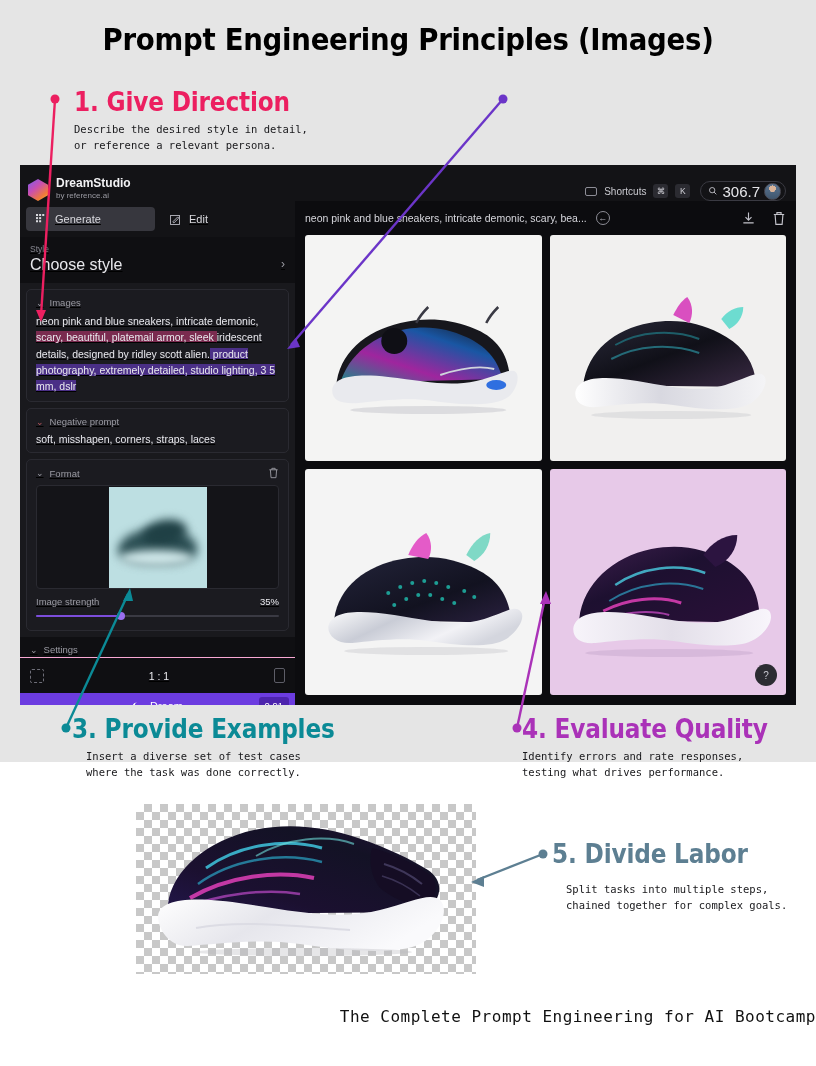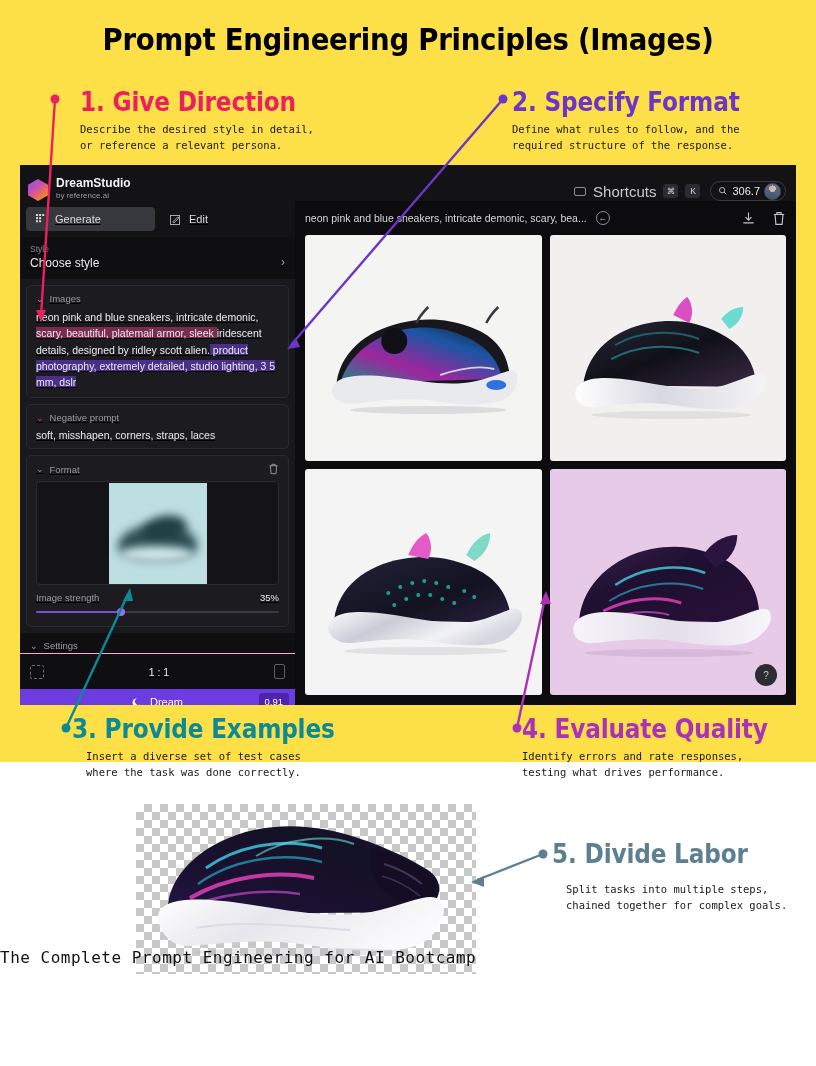--- a/index.html
+++ b/index.html
@@ -2,21 +2,21 @@
 <html><head>
 <meta charset="utf-8">
 <style>
   * { box-sizing: border-box; margin: 0; padding: 0; }
   html, body {
     width: 816px; height: 1066px;
     background: #ffffff;
     font-family: "Liberation Sans", sans-serif;
     overflow: hidden;
   }
-  .page { position: relative; width: 816px; height: 762px; background:#fde047; }
+  .page { position: relative; width: 816px; height: 762px; background:#e5e5e5; }
 
   
   .main-title {
     position:absolute; left:0; top:22px; width:816px;
     text-align:center;
     font-family:"DejaVu Sans", sans-serif;
     font-weight:bold;
     font-size:30px;
     letter-spacing:-0.3px;
     color:#000;
@@ -35,21 +35,21 @@
     transform-origin: left center;
     white-space:nowrap;
   }
   .callout p {
     font-family:"DejaVu Sans Mono", monospace;
     font-size:10.5px;
     line-height:1.45;
     color:#18181b;
     white-space:pre-line;
   }
-  .c1 { left:80px; top:88px; }
+  .c1 { left:74px; top:88px; }
   .c1 h2 { color:#EC1F60; }
   .c1 p  { margin-left:0px; margin-top:6px; padding-left:0px; }
 
   .c2 { left:512px; top:88px; }
   .c2 h2 { color:#6B35C8; }
   .c2 p  { margin-top:6px; }
 
   .c3 { left:72px; top:715px; }
   .c3 h2 { color:#0B8A96; }
   .c3 p  { margin-top:6px; margin-left:14px; }
@@ -79,32 +79,32 @@
     width:20px; height:22px; margin-right:8px; flex:none;
     background: linear-gradient(140deg,#7b5cf0 0%, #c94fb0 40%, #f07a3a 75%, #f3c03c 100%);
     clip-path: polygon(50% 0%, 100% 26%, 100% 74%, 50% 100%, 0% 74%, 0% 26%);
   }
   .brand-name { font-size:12px; color:#f2f2f4; font-weight:600; line-height:13px; }
   .brand-sub  { font-size:8px; color:#9a9aa2; line-height:11px; }
   .hdr-right { margin-left:auto; display:flex; align-items:center; gap:7px; }
   .kbd-ico {
     width:12px; height:9px; border:1px solid #8d8d96; border-radius:2px;
   }
-  .shortcuts-label { font-size:15px; color:#c9c9cf; }
+  .shortcuts-label { font-size:10px; color:#c9c9cf; }
   .kbd {
     min-width:15px; height:14px; background:#2b2b31; border-radius:3px;
     font-size:8.5px; color:#d3d3d9; display:flex; align-items:center; justify-content:center;
     padding:0 3px;
   }
   .credits {
     display:flex; align-items:center; gap:4px;
     border:1px solid #3a3a42; border-radius:11px;
     height:20px; padding:0 4px 0 7px; margin-left:3px;
   }
-  .credits .cr-val { font-size:11px; color:#e6e6ea; }
+  .credits .cr-val { font-size:15px; color:#e6e6ea; }
   .avatar {
     width:17px; height:17px; border-radius:50%;
     background: radial-gradient(circle at 50% 32%, #d9b49a 0 26%, transparent 27%),
                 linear-gradient(#5b7490, #3f566e);
     border:1px solid #4a4a55;
   }
 
   .app-body { display:flex; height:504px; }
 
   
@@ -116,21 +116,21 @@
   }
   .tab.active { background:#37373e; }
   .tab.inactive { background:transparent; }
   .panel {
     background:#1b1b20; border:1px solid #2a2a31; border-radius:5px;
     margin:6px; padding:7px 9px;
   }
   .panel-bare { background:#0f0f12; border:none; border-radius:0; margin:0; padding:7px 10px 9px; }
   .lbl-sm { font-size:8.5px; color:#86868f; }
   .row-between { display:flex; align-items:center; justify-content:space-between; }
-  .choose-style { font-size:12px; color:#e8e8ec; margin-top:2px; }
+  .choose-style { font-size:16px; color:#e8e8ec; margin-top:2px; }
   .chev { color:#9a9aa2; font-size:12px; }
   .panel-head { display:flex; align-items:center; gap:6px; font-size:9.5px; color:#9a9aa2; }
   .caret { font-size:9px; color:#9a9aa2; }
   .caret.red { color:#b5555c; }
 
   .prompt-text {
     font-size:10.5px; line-height:1.55; color:#e9e9ee; margin-top:5px;
     word-spacing:0px;
   }
   .hl-pink   { background:#7a2b4f; }
@@ -218,21 +218,21 @@
     background-image:
       linear-gradient(45deg,#c8c8c8 25%, transparent 25%, transparent 75%, #c8c8c8 75%),
       linear-gradient(45deg,#c8c8c8 25%, transparent 25%, transparent 75%, #c8c8c8 75%);
     background-size:16px 16px;
     background-position:0 0, 8px 8px;
     overflow:hidden;
   }
 
   
   .footer {
-    position:absolute; left:0; top:948px; width:816px; text-align:left;
+    position:absolute; left:0; top:1007px; width:816px; text-align:right;
     font-family:"DejaVu Sans Mono", monospace; font-size:16px; color:#111;
     letter-spacing:0.5px;
   }
 
   .shoe-svg { position:absolute; inset:0; width:100%; height:100%; }
 </style>
 </head>
 <body>
 
 <div class="page">
@@ -525,25 +525,20 @@
       <ellipse cx="168" cy="148" rx="108" ry="4" fill="#b7b7bd" opacity="0.35"></ellipse>
     </svg>
   </div>
 
   <div class="callout c1">
     <h2>1. Give Direction</h2>
     <p style="margin-left:0px;">Describe the desired style in detail,
 or reference a relevant persona.</p>
   </div>
 
-  <div class="callout c2">
-    <h2>2. Specify Format</h2>
-    <p>Define what rules to follow, and the
-required structure of the response.</p>
-  </div>
 
   <div class="callout c3">
     <h2>3. Provide Examples</h2>
     <p>Insert a diverse set of test cases
 where the task was done correctly.</p>
   </div>
 
   <div class="callout c4">
     <h2>4. Evaluate Quality</h2>
     <p>Identify errors and rate responses,

